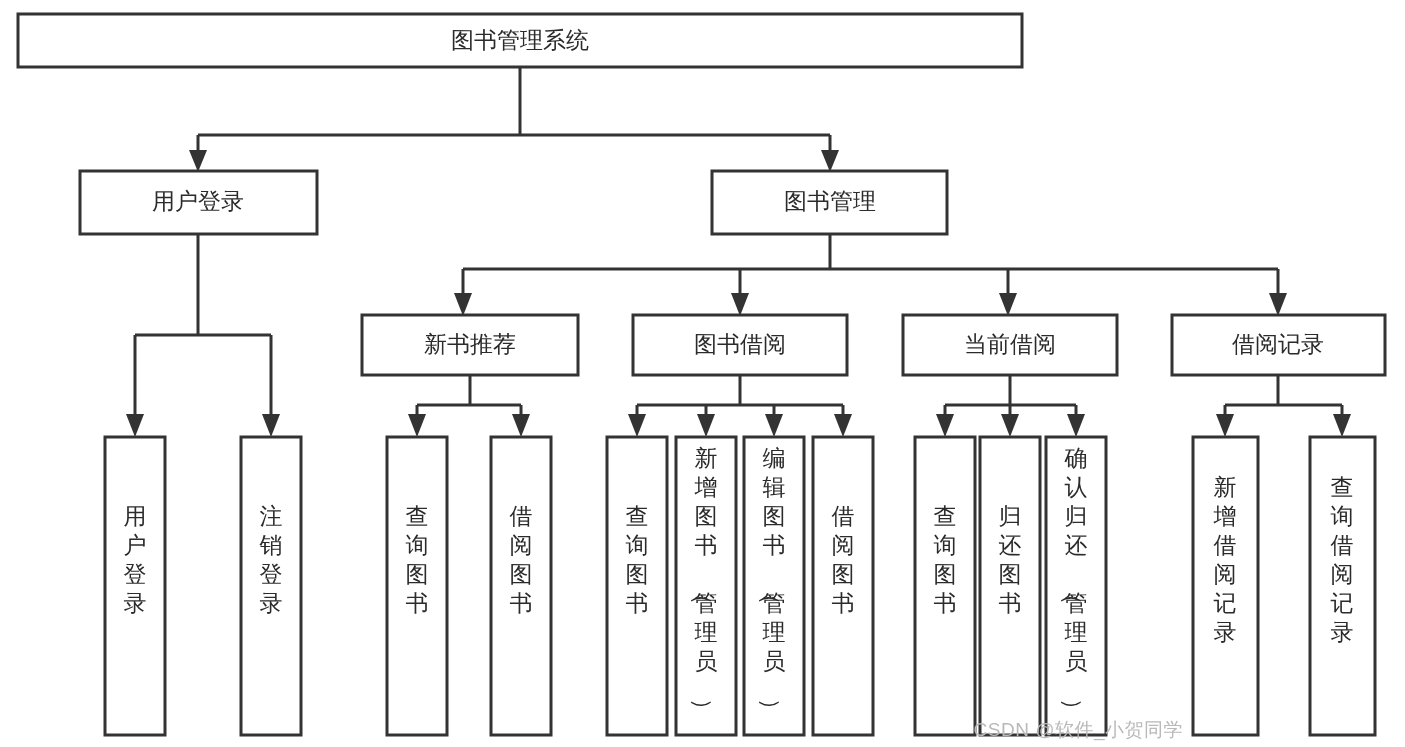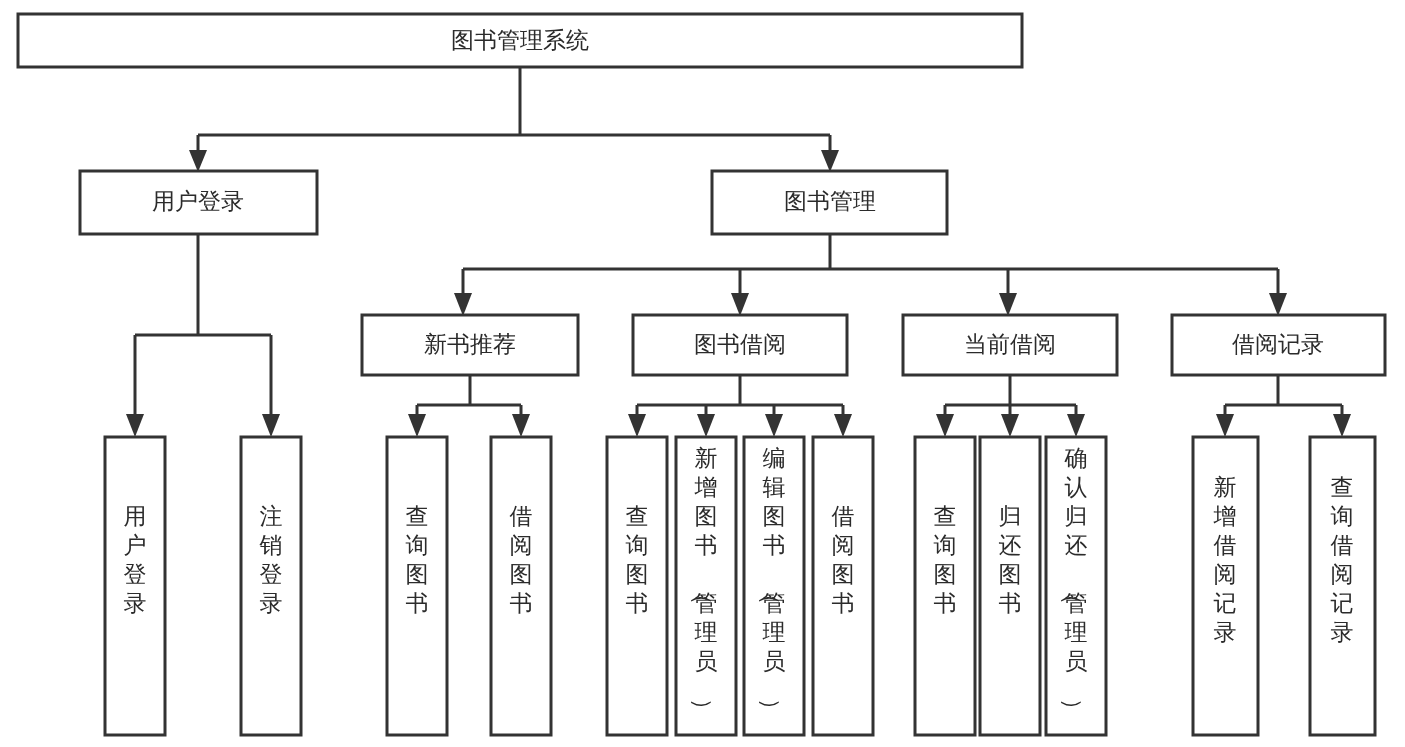--- a/index.html
+++ b/index.html
@@ -232,14 +232,15 @@
       <text class="node-label-vert" x="1225" y="495"><tspan x="1225" dy="0">新</tspan><tspan x="1225" dy="29">增</tspan><tspan x="1225" dy="29">借</tspan><tspan x="1225" dy="29">阅</tspan><tspan x="1225" dy="29">记</tspan><tspan x="1225" dy="29">录</tspan></text>
     </g>
 
     <g>
       <rect class="node-box" x="1310" y="437" width="65" height="298"></rect>
       <text class="node-label-vert" x="1342" y="495"><tspan x="1342" dy="0">查</tspan><tspan x="1342" dy="29">询</tspan><tspan x="1342" dy="29">借</tspan><tspan x="1342" dy="29">阅</tspan><tspan x="1342" dy="29">记</tspan><tspan x="1342" dy="29">录</tspan></text>
     </g>
 
   </svg>
 
+  <div class="watermark-text">CSDN @软件_小贺同学</div>
 
 </div>
 
 </body></html>

